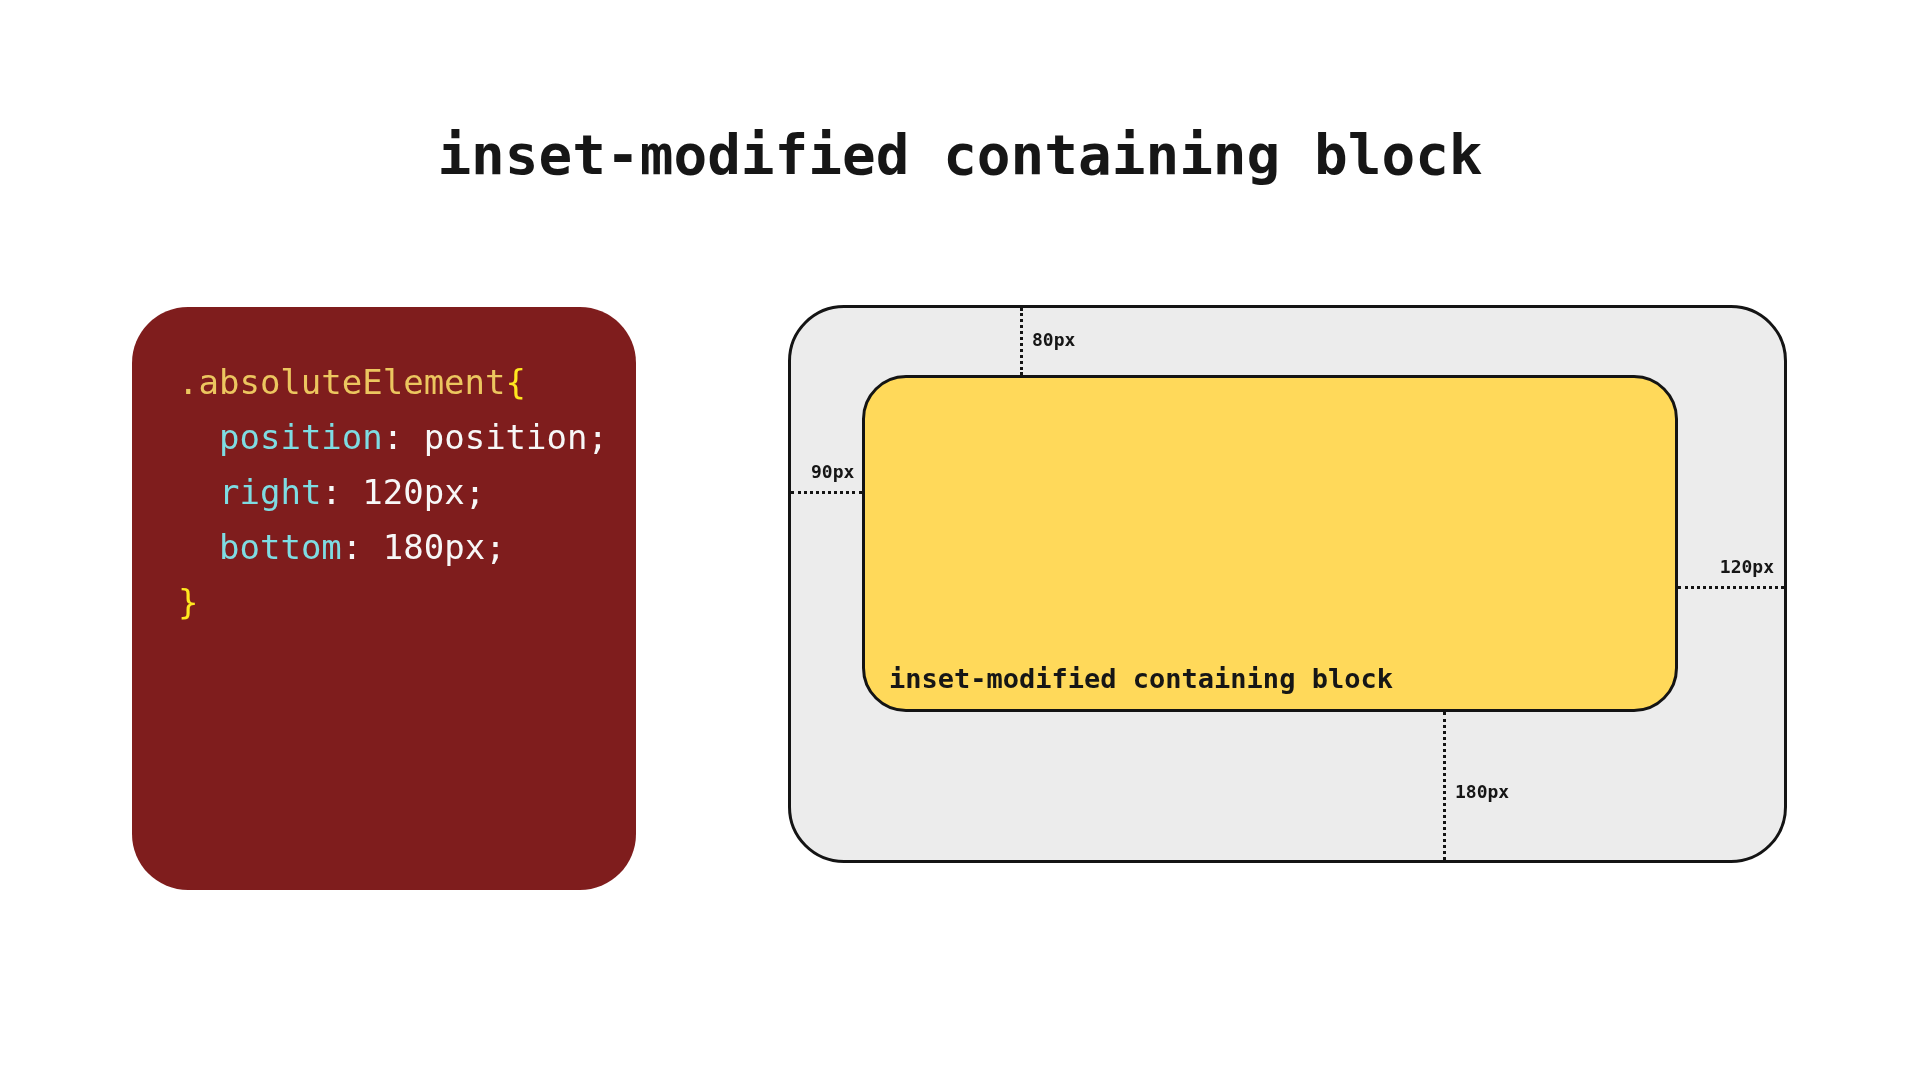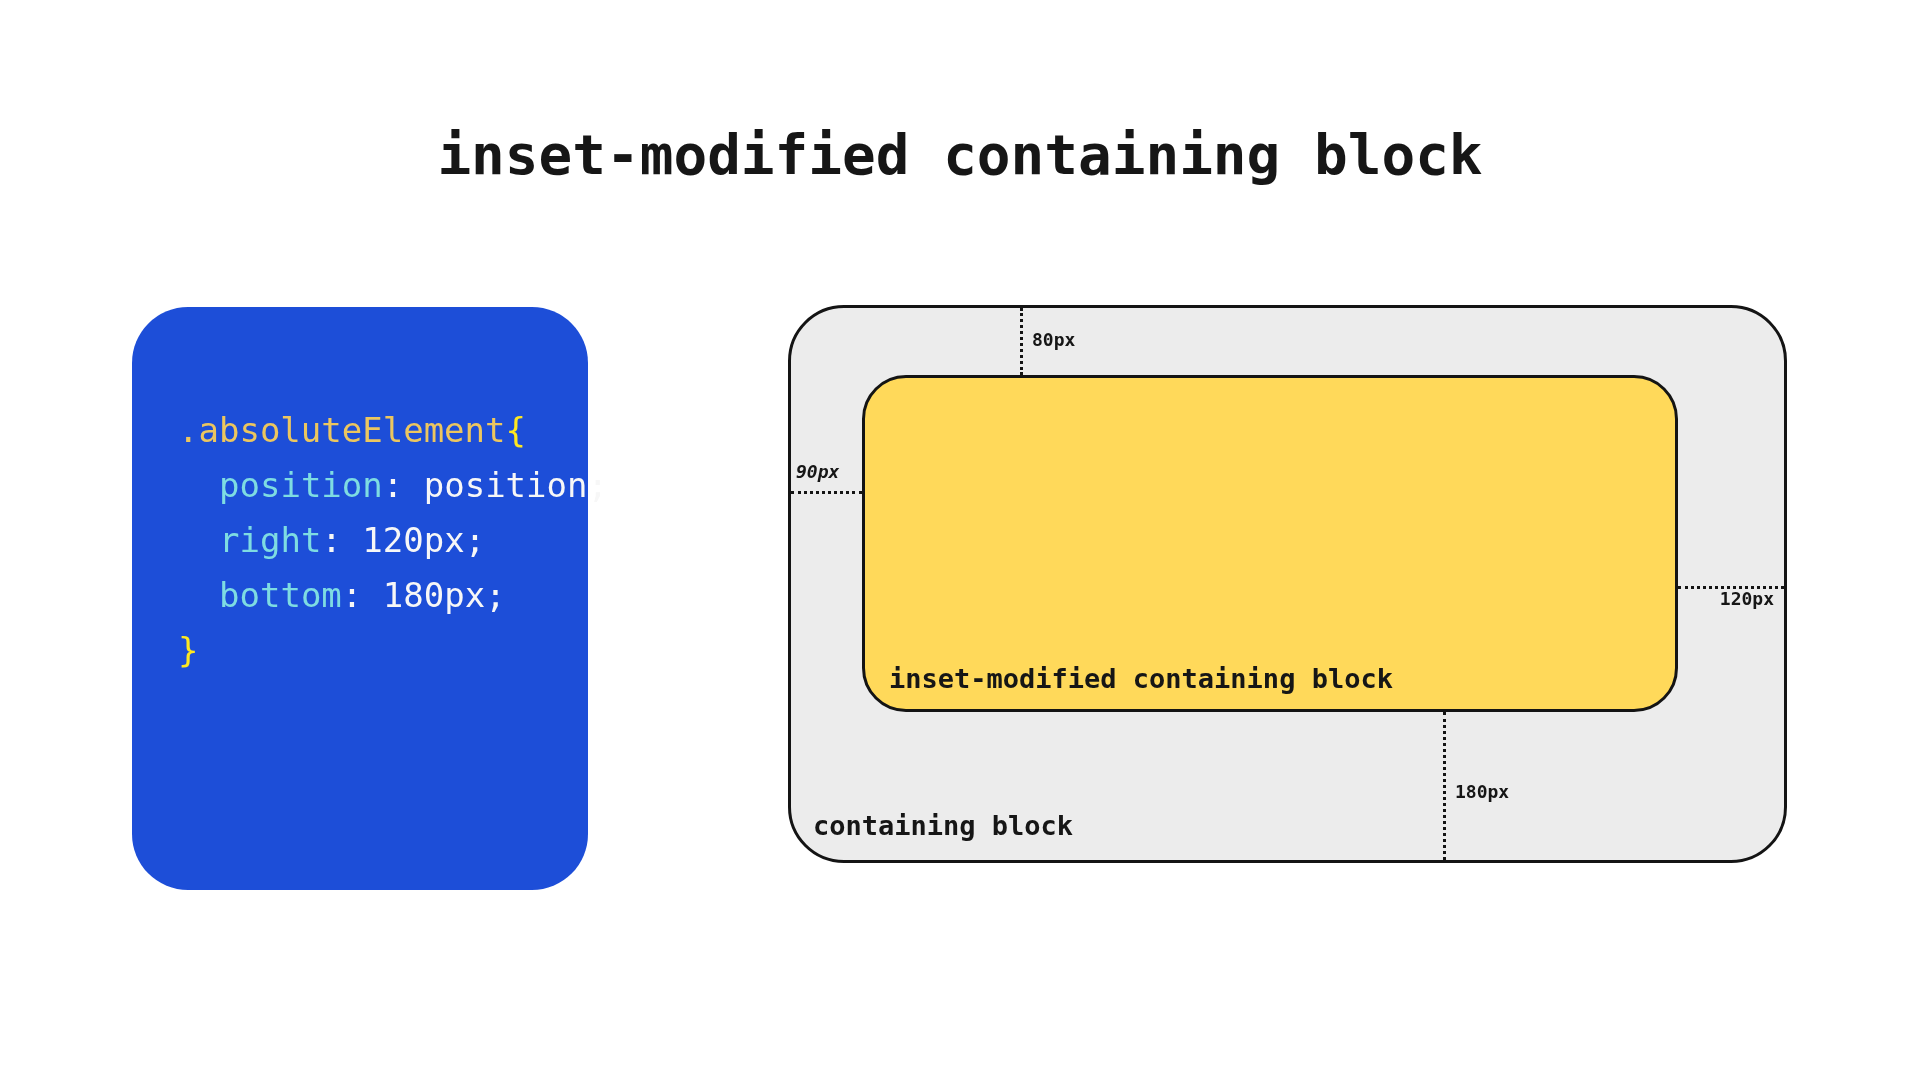--- a/index.html
+++ b/index.html
@@ -7,23 +7,23 @@
     position:relative;width:1920px;height:1080px;background:#ffffff;overflow:hidden;
     font-family:"DejaVu Sans Mono","Liberation Mono",monospace;
   }
   
   .page-title{
     position:absolute;top:124px;left:0;width:100%;text-align:center;
     font-size:56px;font-weight:bold;color:#161616;line-height:62px;white-space:pre;
   }
   
   .code-panel{
-    position:absolute;left:132px;top:307px;width:456px;height:583px;
-    background:#1d4ed8;border-radius:56px;box-sizing:border-box;
-    padding:96px 0 0 46px;
+    position:absolute;left:132px;top:307px;width:504px;height:583px;
+    background:#7f1d1d;border-radius:56px;box-sizing:border-box;
+    padding:48px 0 0 46px;
   }
   .code-line{font-size:34px;line-height:55px;white-space:pre;}
   .code-line.indent{padding-left:41px;}
   .tok-selector{color:#ecc65f;}
   .tok-brace{color:#ffe81f;}
   .tok-prop{color:#7edce2;}
   .tok-plain{color:#f7f7f7;}
   
   .containing-block{
     position:absolute;left:788px;top:305px;width:999px;height:558px;
@@ -38,22 +38,22 @@
   .dline.h{height:0;border-top:3px dotted #141414;}
   .dline-top{left:229px;top:0;height:67px;}
   .dline-left{left:0;top:183px;width:71px;}
   .dline-right{left:887px;top:278px;width:106px;}
   .dline-bottom{left:652px;top:404px;height:148px;}
   .m-label{
     position:absolute;font-size:18px;font-weight:bold;color:#161616;
     line-height:32px;white-space:pre;
   }
   .label-top{left:241px;top:16px;}
-  .label-left{left:5px;top:148px;font-style:italic;}
-  .label-right{right:10px;top:243px;margin-top:32px;}
+  .label-left{left:20px;top:148px;}
+  .label-right{right:10px;top:243px;}
   .label-bottom{left:664px;top:468px;text-align:right;}
   .cb-label{
     position:absolute;left:22px;bottom:18px;font-size:27px;font-weight:bold;
     color:#161616;line-height:32px;white-space:pre;
   }
   .imcb-label{
     position:absolute;left:24px;bottom:14px;font-size:27px;font-weight:bold;
     color:#161616;line-height:32px;white-space:pre;
   }
 </style>
@@ -81,16 +81,15 @@
     <div class="dline v dline-top"></div>
     <div class="dline h dline-left"></div>
     <div class="dline h dline-right"></div>
     <div class="dline v dline-bottom"></div>
 
     <div class="m-label label-top">80px</div>
     <div class="m-label label-left">90px</div>
     <div class="m-label label-right">120px</div>
     <div class="m-label label-bottom">180px</div>
 
-    <div class="cb-label">containing block</div>
   </div>
 
 </div>
 
 </body></html>

